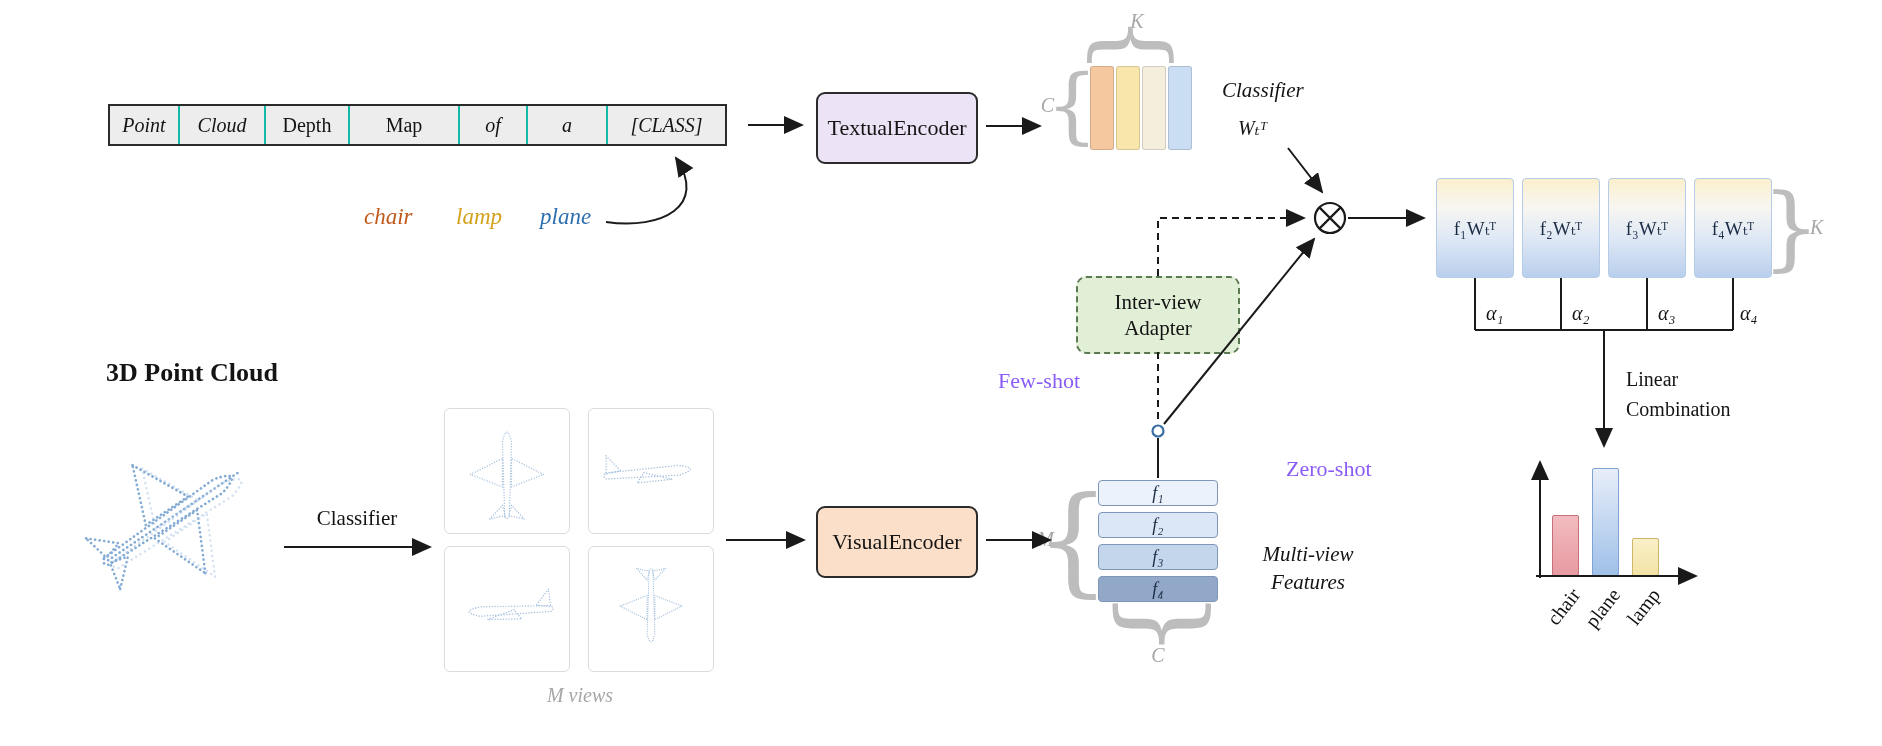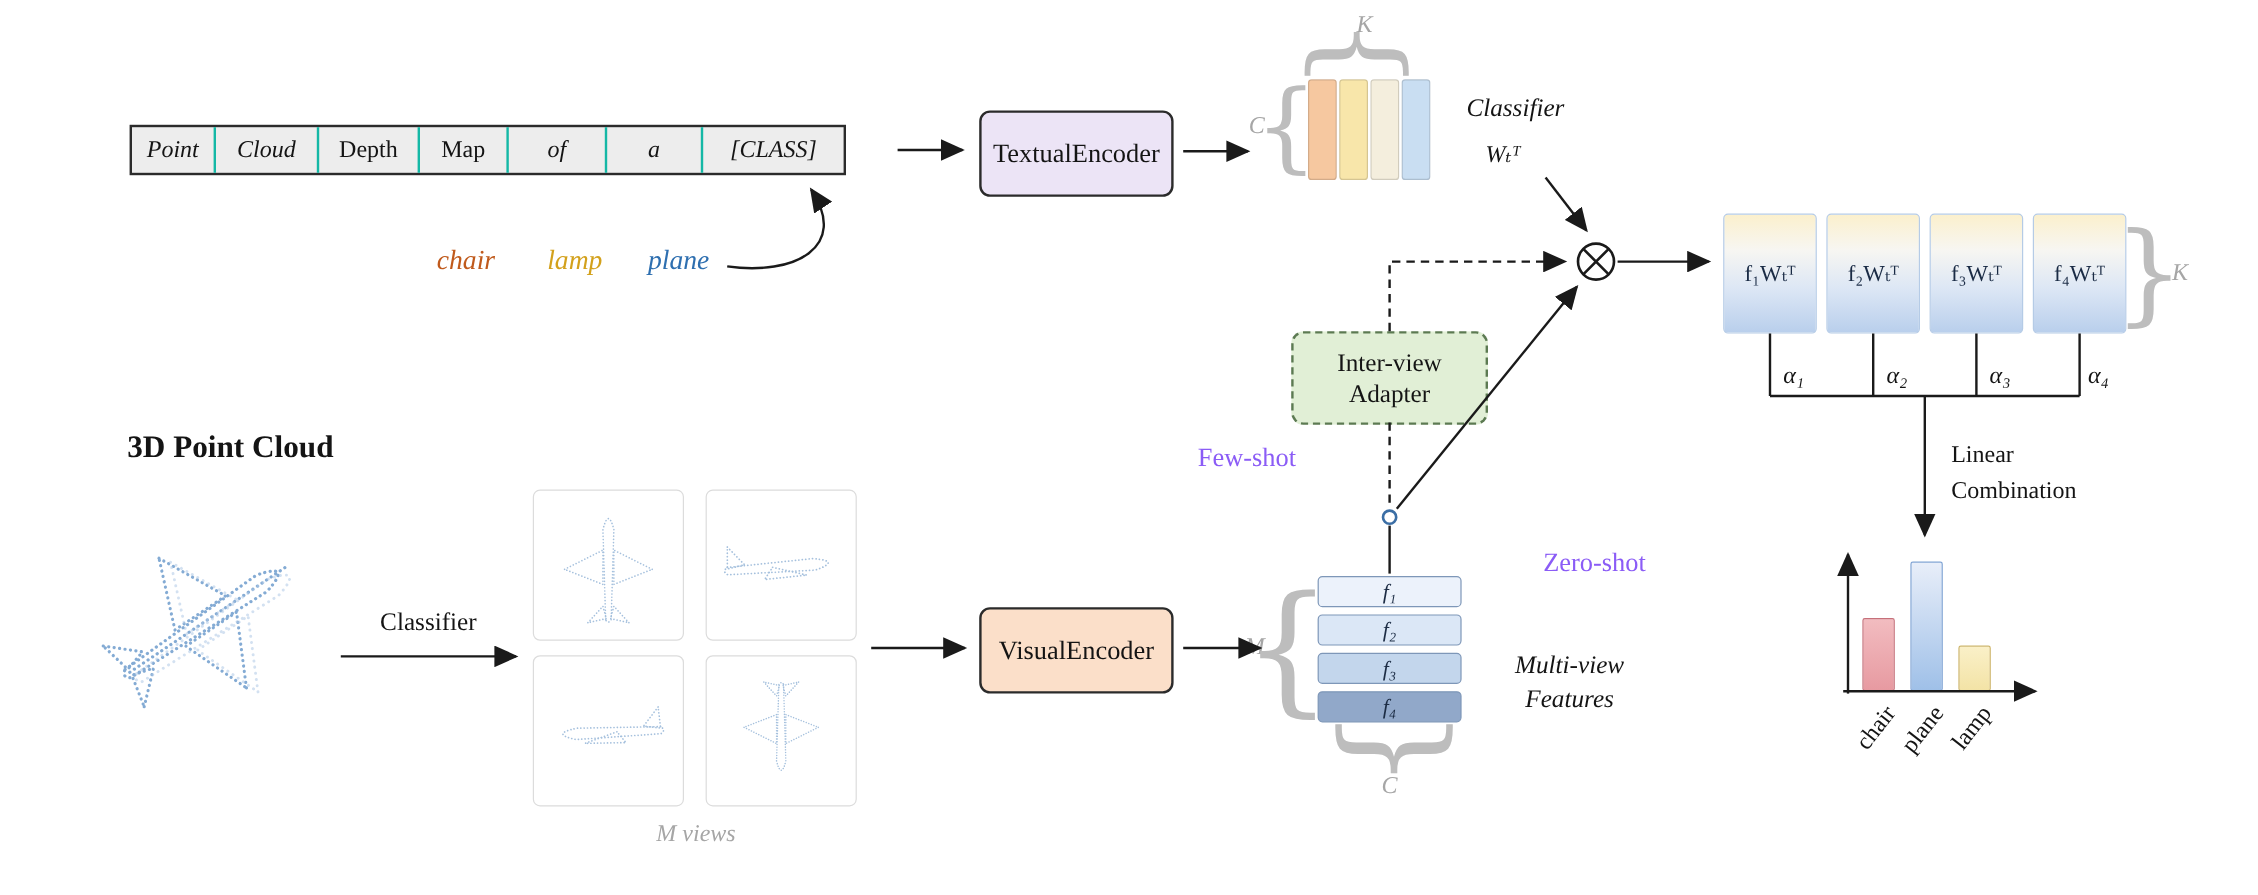--- a/index.html
+++ b/index.html
@@ -51,22 +51,22 @@
 </style>
 </head>
 <body>
 
 <div id="stage">
 
   <div class="abs token-row" style="left:108px;top:104px;">
     <div class="token-cell" style="width: 68px; font-style: italic;">Point</div>
     <div class="token-cell" style="width: 86px; font-style: italic;">Cloud</div>
     <div class="token-cell" style="width:84px">Depth</div>
-    <div class="token-cell" style="width:74px">Map</div>
-    <div class="token-cell" style="width: 82px; font-style: italic;">of</div>
+    <div class="token-cell" style="width:110px">Map</div>
+    <div class="token-cell" style="width: 68px; font-style: italic;">of</div>
     <div class="token-cell" style="width: 80px; font-style: italic;">a</div>
     <div class="token-cell" style="width: 119px; font-style: italic;">[CLASS]</div>
   </div>
 
   <span class="abs italic" style="left: 364px; top: 204px; font-size: 23px; color: rgb(192, 90, 28);">chair</span>
   <span class="abs italic" style="left: 456px; top: 204px; font-size: 23px; color: rgb(211, 161, 28);">lamp</span>
   <span class="abs italic" style="left: 540px; top: 204px; font-size: 23px; color: rgb(46, 111, 176);">plane</span>
 
   <div class="abs enc-box enc-textual" style="left:816px;top:92px;width:158px;height:68px;">
     <span>Textual</span>

